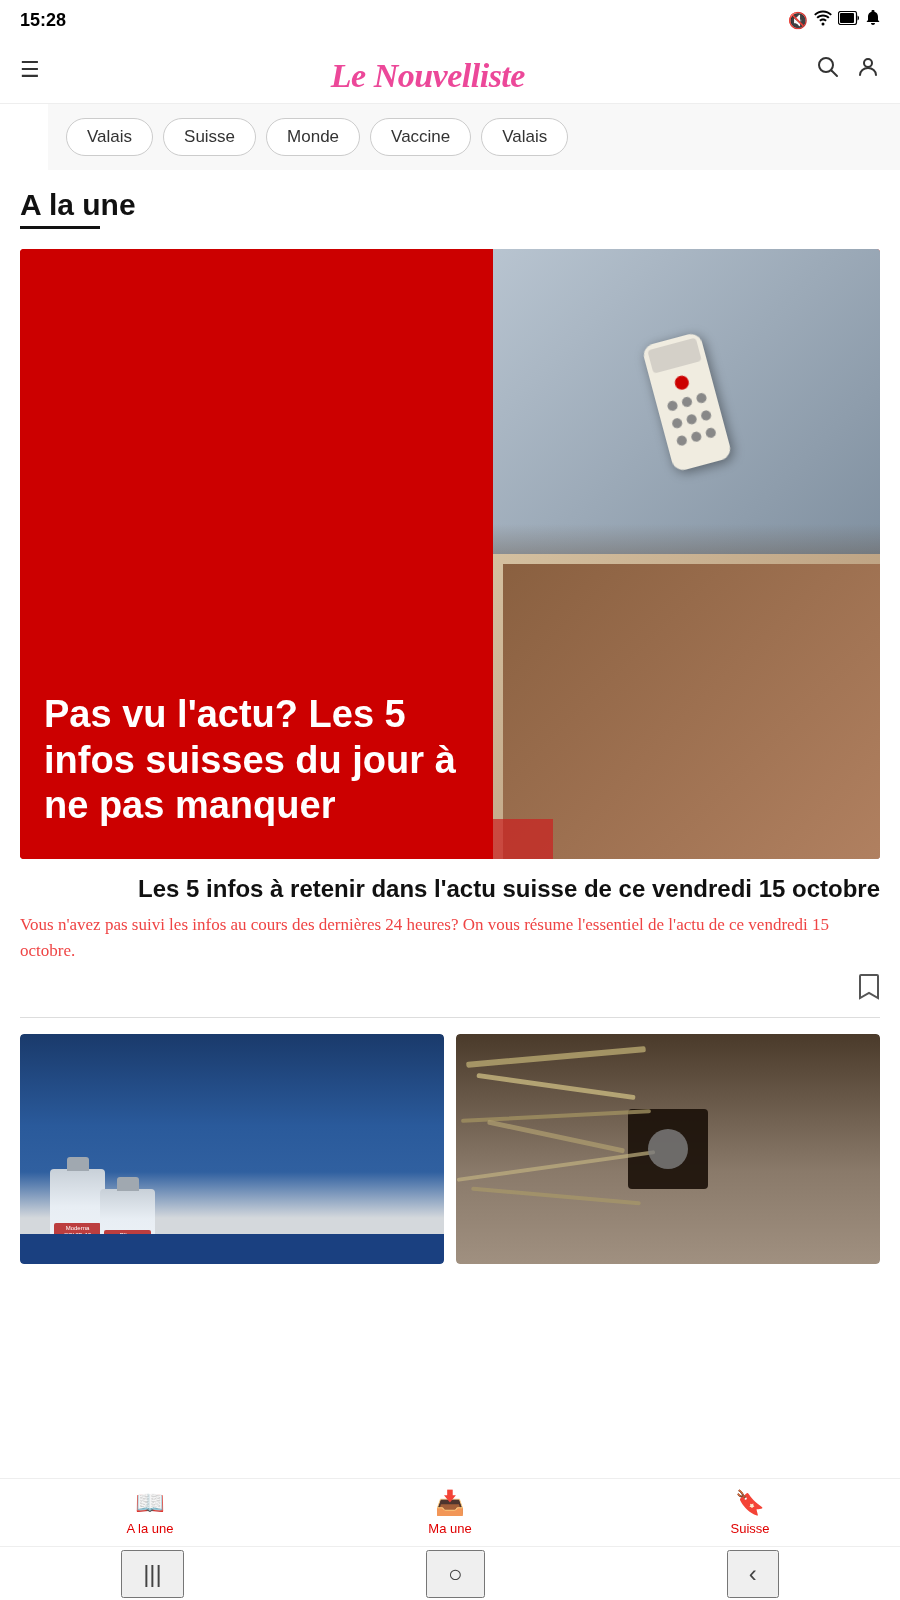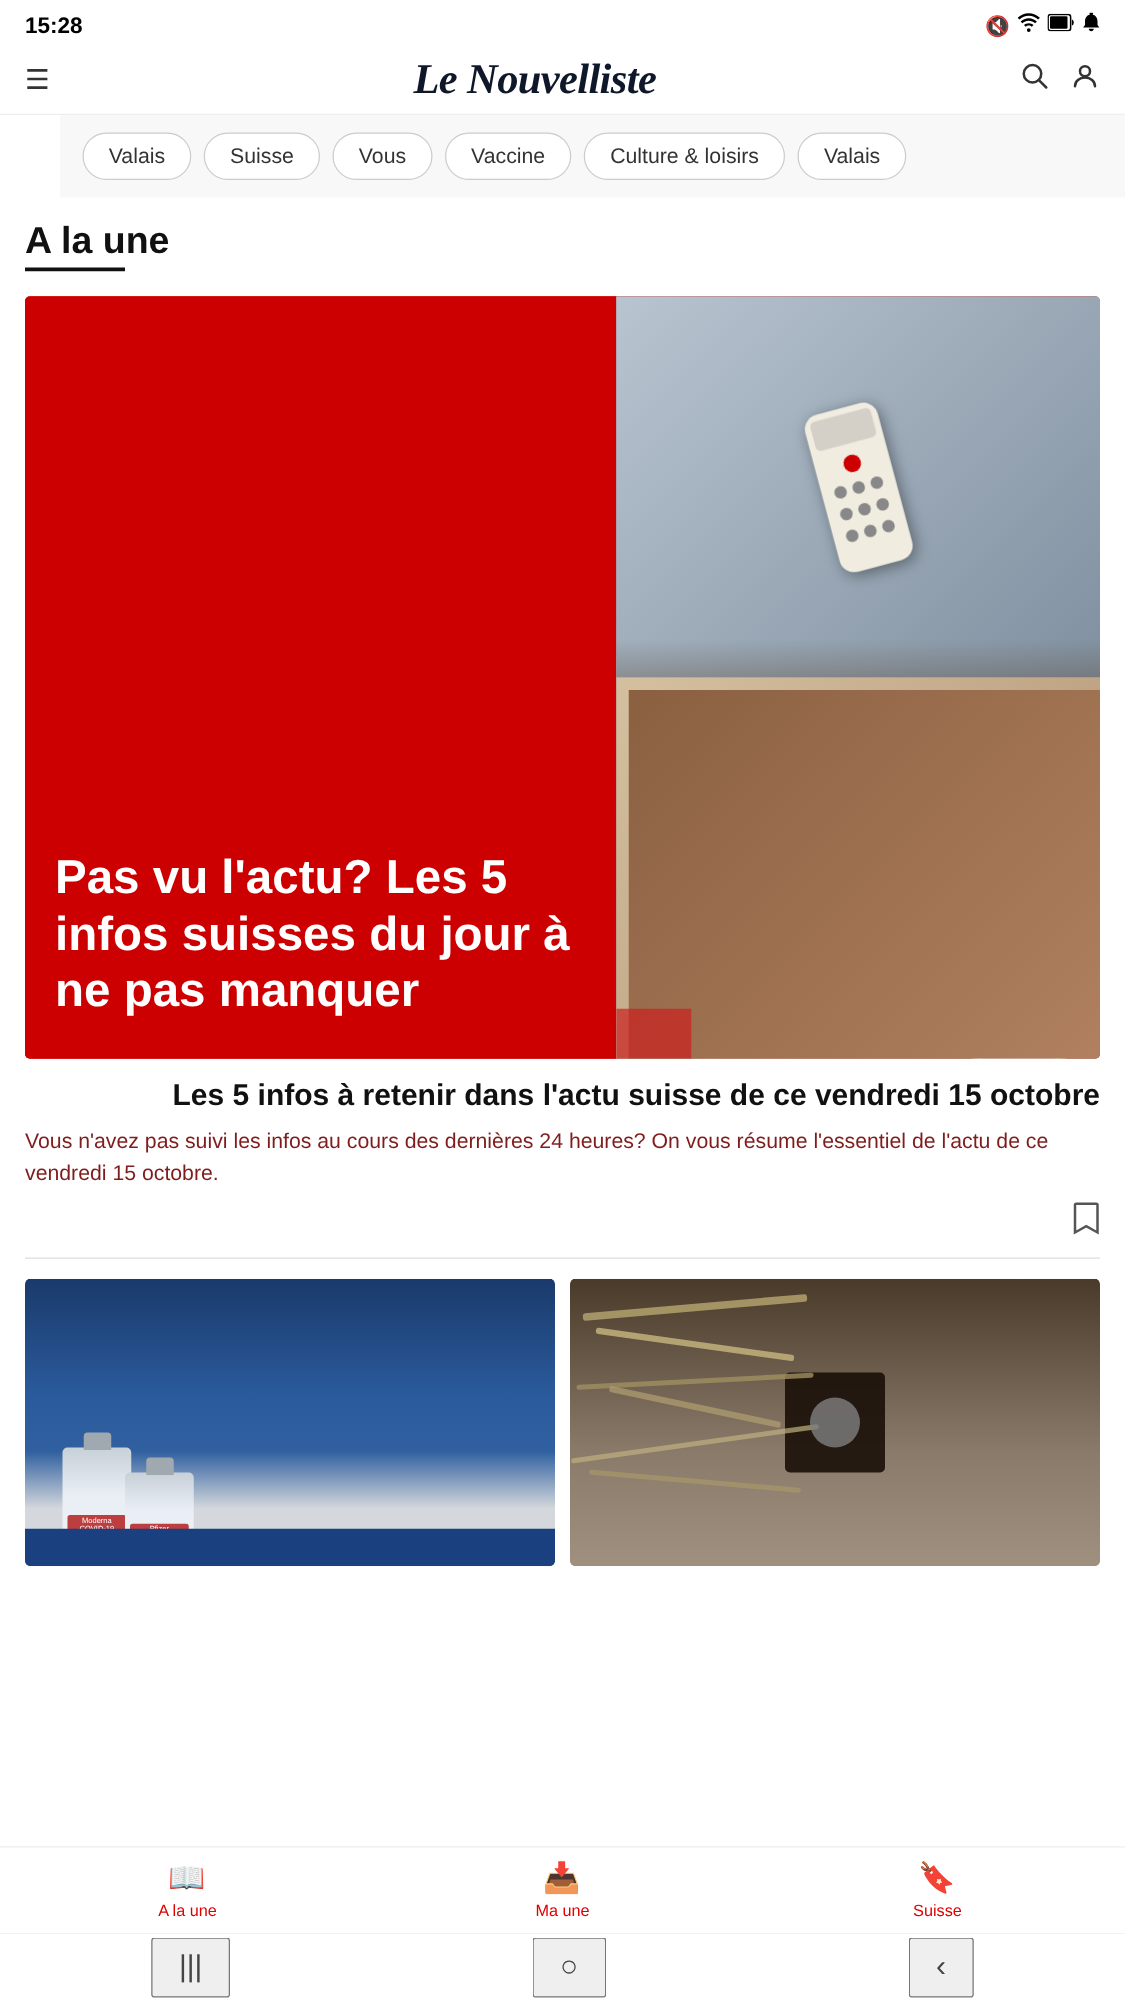--- a/index.html
+++ b/index.html
@@ -46,23 +46,24 @@
     }
     .navbar-menu-icon {
       font-size: 22px;
       cursor: pointer;
       color: #333;
     }
     .navbar-logo {
       font-size: 34px;
       font-weight: 900;
       font-style: italic;
-      color: #0f172a;
+      color: #ec4899;
       font-family: Georgia, 'Times New Roman', serif;
       letter-spacing: -0.5px;
+      margin-top: 12px;
     }
     .navbar-actions {
       display: flex;
       align-items: center;
       gap: 16px;
     }
     .navbar-action-icon {
       font-size: 22px;
       color: #333;
       cursor: pointer;
@@ -159,23 +160,24 @@
     .hero-article-title {
       font-size: 24px;
       font-weight: 700;
       color: #111;
       line-height: 1.3;
       margin-top: 14px;
       text-align: right;
     }
     .hero-article-desc {
       font-size: 17px;
-      color: #7f1d1d;
+      color: #ef4444;
       line-height: 1.5;
       margin-top: 8px;
+      font-family: Liberation Serif, serif;
     }
     .hero-article-footer {
       display: flex;
       justify-content: flex-end;
       padding: 10px 0;
     }
     .bookmark-icon {
       font-size: 24px;
       color: #555;
       cursor: pointer;
@@ -352,23 +354,22 @@
         <circle cx="12" cy="8" r="4" stroke="#333" stroke-width="2"></circle>
         <path d="M4 20c0-4 3.6-7 8-7s8 3 8 7" stroke="#333" stroke-width="2" stroke-linecap="round"></path>
       </svg>
     </span>
   </div>
 </nav>
 
 <div class="category-nav">
   <button class="category-pill">Valais</button>
   <button class="category-pill">Suisse</button>
-  <button class="category-pill">Vous</button>
+  <button class="category-pill">Monde</button>
   <button class="category-pill">Vaccine</button>
-  <button class="category-pill">Culture &amp; loisirs</button>
   <button class="category-pill">Valais</button>
 </div>
 
 <div class="section-heading">
   <h2>A la une</h2>
   <div class="section-heading-underline"></div>
 </div>
 
 <article class="hero-article">
   <div class="hero-image">

